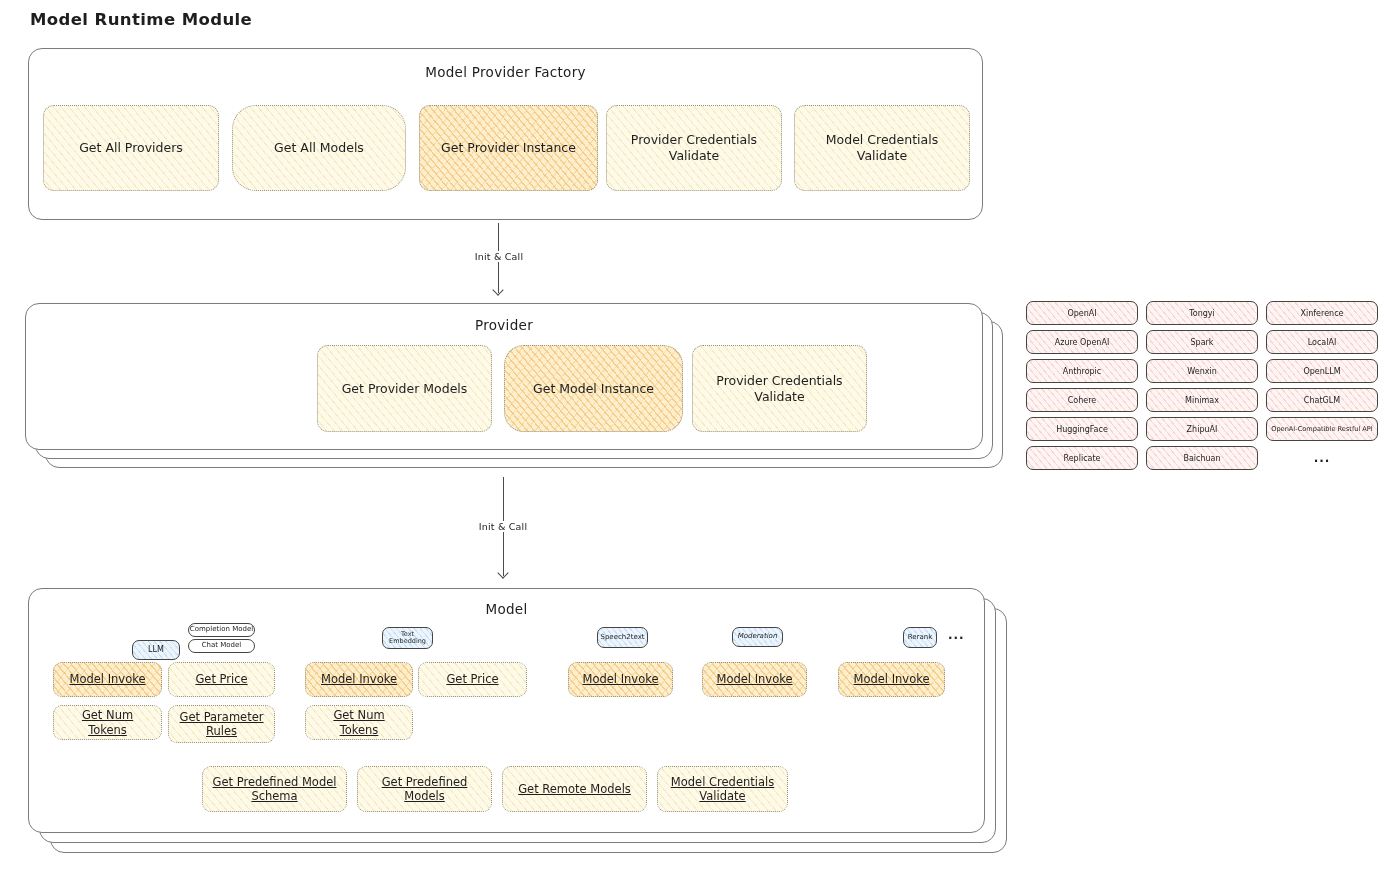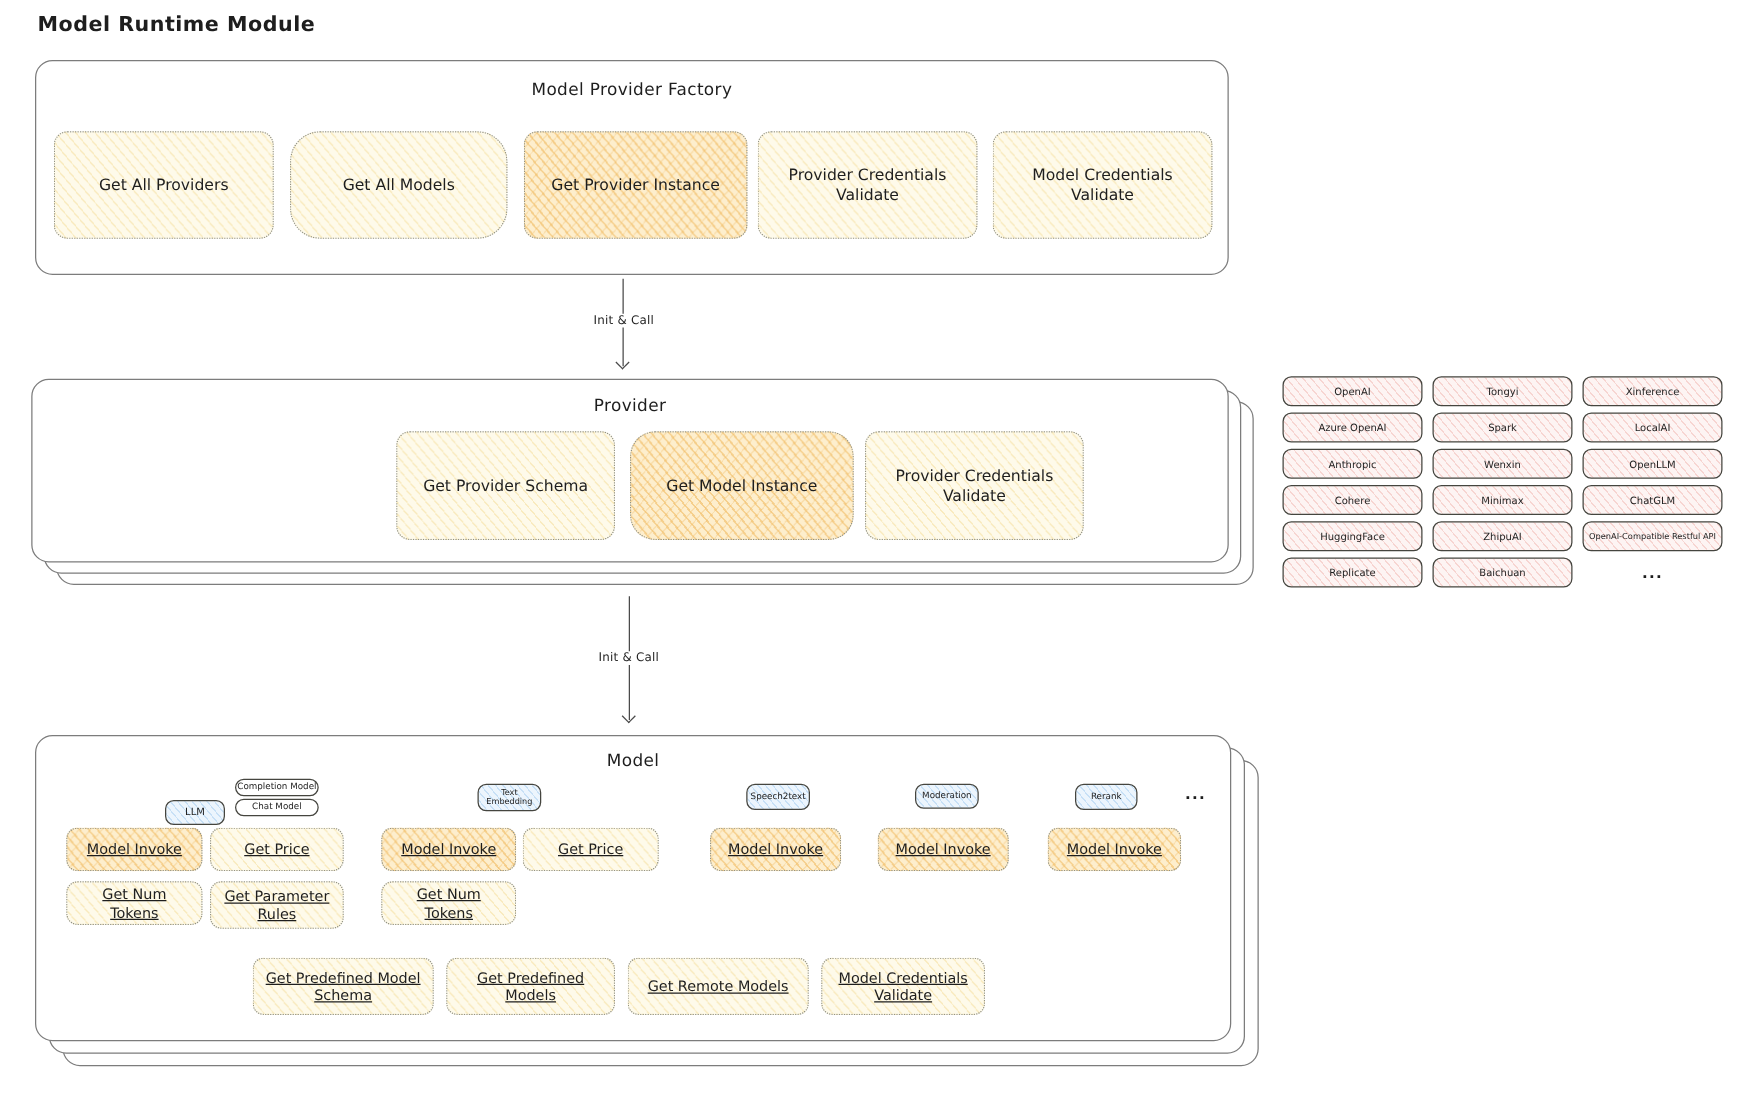--- a/index.html
+++ b/index.html
@@ -91,21 +91,21 @@
   </div>
 
   <div class="arrow" style="left:498px;top:223px;height:70px;"></div>
   <div class="arrow-label" style="left:499px;top:251px;">Init &amp; Call</div>
 
   <div class="stack" style="left:25px;top:303px;width:958px;height:147px;">
     <div class="layer l2"></div>
     <div class="layer l1"></div>
     <div class="card"></div>
     <div class="section-title" style="top:14px;">Provider</div>
-    <div class="btn yellow" style="left:292px;top:42px;width:175px;height:87px;">Get Provider Schema</div>
+    <div class="btn yellow" style="left:292px;top:42px;width:175px;height:87px;">Get Provider Models</div>
     <div class="btn orange" style="left:479px;top:42px;width:179px;height:87px;border-radius:20px;">Get Model Instance</div>
     <div class="btn yellow" style="left:667px;top:42px;width:175px;height:87px;">Provider Credentials Validate</div>
   </div>
 
   <div class="pgrid">
     <div class="pcell">OpenAI</div>
     <div class="pcell">Tongyi</div>
     <div class="pcell">Xinference</div>
     <div class="pcell">Azure OpenAI</div>
     <div class="pcell">Spark</div>
@@ -131,22 +131,22 @@
     <div class="layer l2" style="transform:translate(22px,20px);"></div>
     <div class="layer l1" style="transform:translate(11px,10px);"></div>
     <div class="card"></div>
     <div class="section-title" style="top:13px;">Model</div>
 
     <div class="pill blueh" style="left:104px;top:52px;width:48px;height:20px;font-size:8px;text-align:right;">LLM</div>
     <div class="pill whiteh" style="left:160px;top:35px;width:67px;height:14px;font-size:7px;white-space:nowrap;">Completion Model</div>
     <div class="pill whiteh" style="left:160px;top:51px;width:67px;height:14px;font-size:7px;white-space:nowrap;">Chat Model</div>
     <div class="pill blueh" style="left:354px;top:39px;width:51px;height:22px;font-size:6.5px;">Text Embedding</div>
     <div class="pill blueh" style="left:569px;top:39px;width:51px;height:21px;font-size:7px;">Speech2text</div>
-    <div class="pill blueh" style="left:704px;top:39px;width:51px;height:20px;font-size:7px;">Moderation</div>
-    <div class="pill blueh" style="left:832px;top:39px;width:50px;height:21px;font-size:7px;">Rerank</div>
+    <div class="pill blueh" style="left:704px;top:39px;width:51px;height:20px;font-size:7px;font-style:italic;">Moderation</div>
+    <div class="pill blueh" style="left:875px;top:39px;width:34px;height:21px;font-size:7px;">Rerank</div>
     <div class="dots" style="left:920px;top:40px;">...</div>
 
     <div class="btn btn-sm orange" style="left:25px;top:74px;width:109px;height:35px;">Model Invoke</div>
     <div class="btn btn-sm yellow" style="left:140px;top:74px;width:107px;height:35px;">Get Price</div>
     <div class="btn btn-sm yellow" style="left:25px;top:117px;width:109px;height:35px;">Get Num Tokens</div>
     <div class="btn btn-sm yellow" style="left:140px;top:117px;width:107px;height:38px;">Get Parameter Rules</div>
 
     <div class="btn btn-sm orange" style="left:277px;top:74px;width:108px;height:35px;">Model Invoke</div>
     <div class="btn btn-sm yellow" style="left:390px;top:74px;width:109px;height:35px;">Get Price</div>
     <div class="btn btn-sm yellow" style="left:277px;top:117px;width:108px;height:35px;">Get Num Tokens</div>

